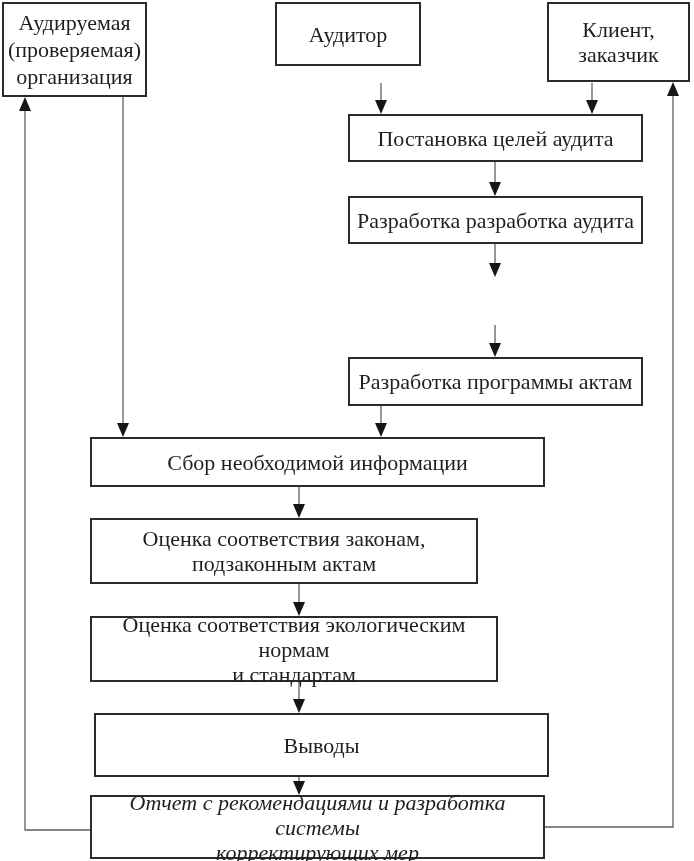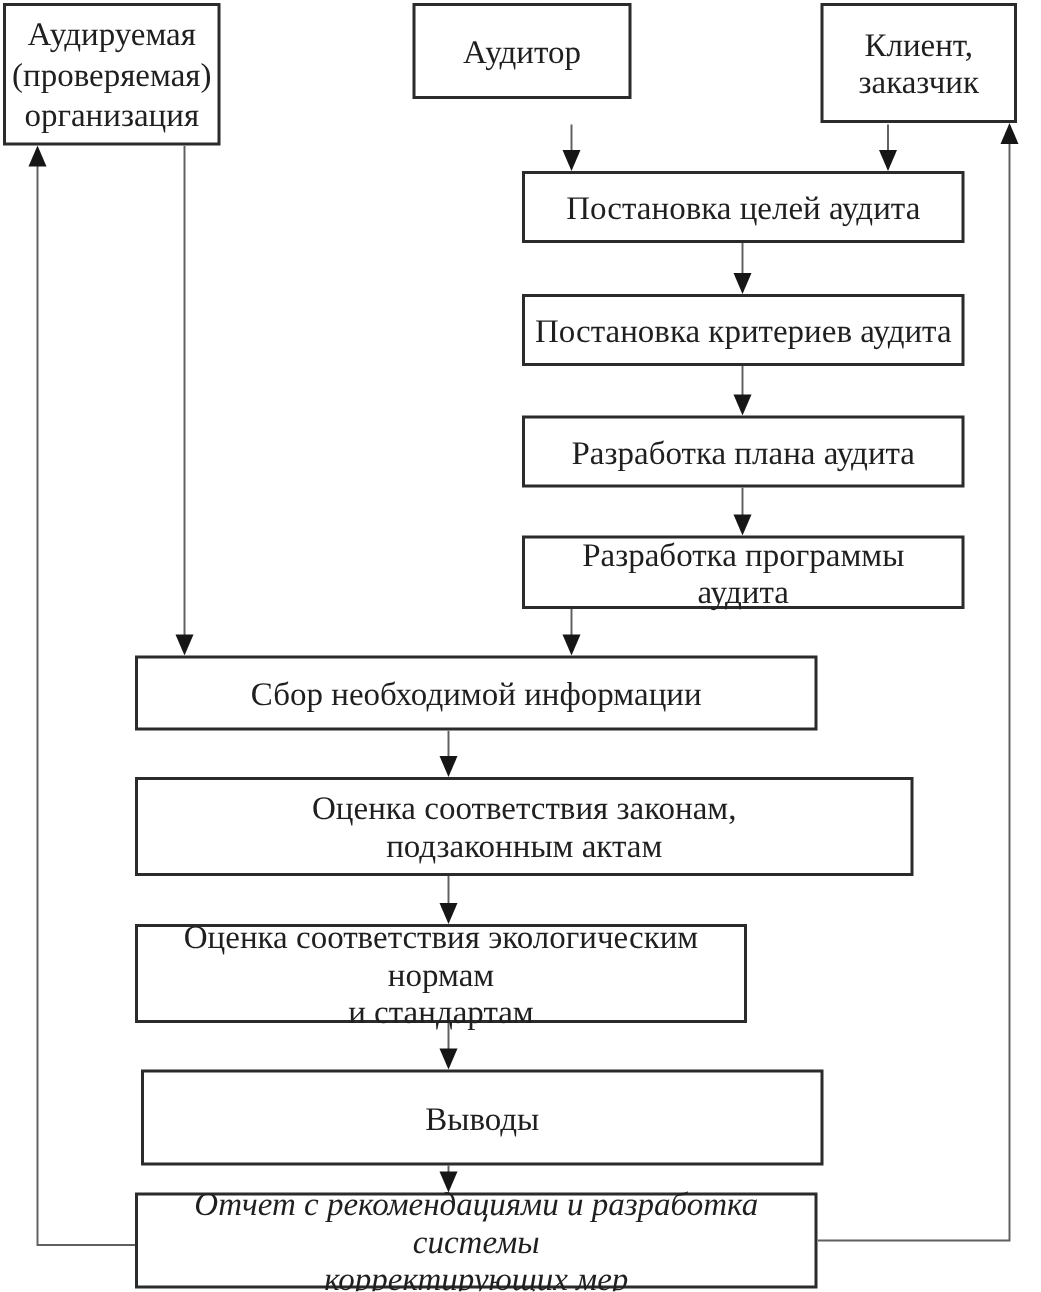--- a/index.html
+++ b/index.html
@@ -26,27 +26,27 @@
     justify-content: center;
     text-align: center;
     color: #1f1f1f;
     font-size: 22px;
     line-height: 25px;
     white-space: pre-line;
     padding: 2px 6px;
   }
   .node-audited-org  { left:   2px; top:   2px; width: 145px; height: 95px; line-height: 27px; }
   .node-auditor      { left: 275px; top:   2px; width: 146px; height: 64px; }
-  .node-client       { left: 547px; top:   2px; width: 131px; height: 80px; }
+  .node-client       { left: 547px; top:   2px; width: 143px; height: 80px; }
   .node-goals        { left: 348px; top: 114px; width: 295px; height: 48px; }
   .node-criteria     { left: 348px; top: 196px; width: 295px; height: 48px; }
   .node-plan         { left: 348px; top: 277px; width: 295px; height: 48px; }
   .node-program      { left: 348px; top: 357px; width: 295px; height: 49px; }
   .node-collect      { left:  90px; top: 437px; width: 455px; height: 50px; justify-content: center; }
-  .node-laws         { left:  90px; top: 518px; width: 519px; height: 66px; }
+  .node-laws         { left:  90px; top: 518px; width: 388px; height: 66px; }
   .node-eco          { left:  90px; top: 616px; width: 408px; height: 66px; }
   .node-conclusions  { left:  94px; top: 713px; width: 455px; height: 64px; justify-content: center; }
   .node-report       { left:  90px; top: 795px; width: 455px; height: 64px; font-style: italic; }
   .connector-line { stroke: #5f5f5f; stroke-width: 1.3; fill: none; }
   .arrowhead { fill: #161616; stroke: none; }
 </style>
 </head>
 <body>
 
 <div id="canvas">
@@ -132,29 +132,26 @@
   <div class="node node-client">
     <span>Клиент,
 заказчик</span>
   </div>
 
   <div class="node node-goals">
     <span>Постановка целей аудита</span>
   </div>
 
   <div class="node node-criteria">
-    <span>Постановка критериев аудита</span>
+    <span>Разработка разработка аудита</span>
   </div>
 
-  <div class="node node-plan">
-    <span>Разработка плана аудита</span>
-  </div>
 
   <div class="node node-program">
-    <span>Разработка программы аудита</span>
+    <span>Разработка программы актам</span>
   </div>
 
   <div class="node node-collect">
     <span>Сбор необходимой информации</span>
   </div>
 
   <div class="node node-laws">
     <span>Оценка соответствия законам,
 подзаконным актам</span>
   </div>

